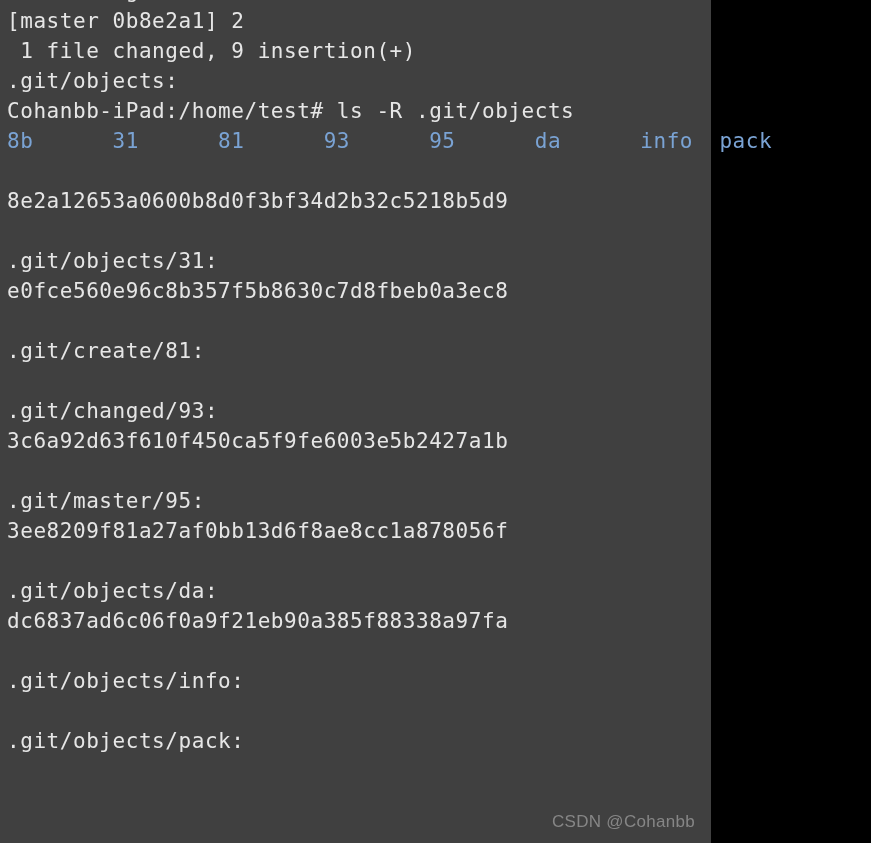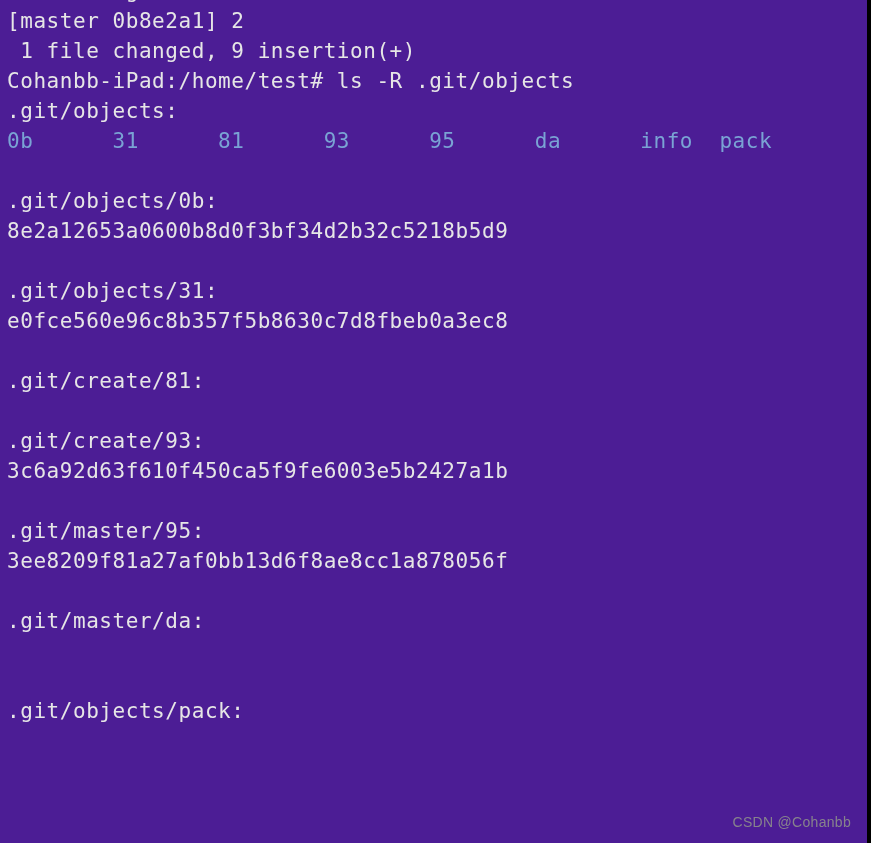--- a/index.html
+++ b/index.html
@@ -12,23 +12,23 @@
     width: 871px;
     height: 843px;
     overflow: hidden;
     position: relative;
     font-family: "DejaVu Sans Mono", "Liberation Mono", monospace;
   }
   #terminal {
     position: absolute;
     left: 0;
     top: 0;
-    width: 867px;
+    width: 711px;
     height: 843px;
-    background: #4c1d95;
+    background: #404040;
     color: #e6e6e6;
     font-family: "DejaVu Sans Mono", "Liberation Mono", monospace;
     font-size: 21px;
     line-height: 30px;
     letter-spacing: 0.55px;
     padding: 2px;
     box-sizing: border-box;
   }
   .scrollback-clip {
     position: absolute;
@@ -63,21 +63,21 @@
     color: transparent;
   }
   .seg-white { color: #e6e6e6; }
   .seg-dir   { color: #7aa3d4; }
   .watermark {
     position: absolute;
     right: 16px;
     bottom: 6px;
     color: #8c8c8c;
     font-family: "Liberation Sans", sans-serif;
-    font-size: 14px;
+    font-size: 17px;
     letter-spacing: 0.3px;
     white-space: pre;
     opacity: 0.92;
   }
 </style>
 </head>
 <body>
 
 <div id="terminal">
 
@@ -85,56 +85,57 @@
     <span class="line seg-white">         g</span>
   </div>
 
   <div class="lines">
 
     <span class="line seg-white">[master 0b8e2a1] 2</span>
 
     <span class="line seg-white"> 1 file changed, 9 insertion(+)</span>
 
 
+    <span class="line seg-white">.git/objects:</span>
+
     <span class="line seg-white">Cohanbb-iPad:/home/test# ls -R .git/objects</span>
 
-    <span class="line seg-white">.git/objects:</span>
-
-    <span class="line seg-dir">0b      31      81      93      95      da      info  pack</span>
+    <span class="line seg-dir">8b      31      81      93      95      da      info  pack</span>
 
     <span class="line blank"> </span>
 
-    <span class="line seg-white">.git/objects/0b:</span>
     <span class="line seg-white">8e2a12653a0600b8d0f3bf34d2b32c5218b5d9</span>
 
     <span class="line blank"> </span>
 
     <span class="line seg-white">.git/objects/31:</span>
     <span class="line seg-white">e0fce560e96c8b357f5b8630c7d8fbeb0a3ec8</span>
 
     <span class="line blank"> </span>
 
     <span class="line seg-white">.git/create/81:</span>
 
     <span class="line blank"> </span>
 
-    <span class="line seg-white">.git/create/93:</span>
+    <span class="line seg-white">.git/changed/93:</span>
     <span class="line seg-white">3c6a92d63f610f450ca5f9fe6003e5b2427a1b</span>
 
     <span class="line blank"> </span>
 
     <span class="line seg-white">.git/master/95:</span>
     <span class="line seg-white">3ee8209f81a27af0bb13d6f8ae8cc1a878056f</span>
 
     <span class="line blank"> </span>
 
-    <span class="line seg-white">.git/master/da:</span>
+    <span class="line seg-white">.git/objects/da:</span>
+    <span class="line seg-white">dc6837ad6c06f0a9f21eb90a385f88338a97fa</span>
 
     <span class="line blank"> </span>
 
+    <span class="line seg-white">.git/objects/info:</span>
 
     <span class="line blank"> </span>
 
     <span class="line seg-white">.git/objects/pack:</span>
 
   </div>
 
   <div class="watermark">CSDN @Cohanbb</div>
 
 </div>

